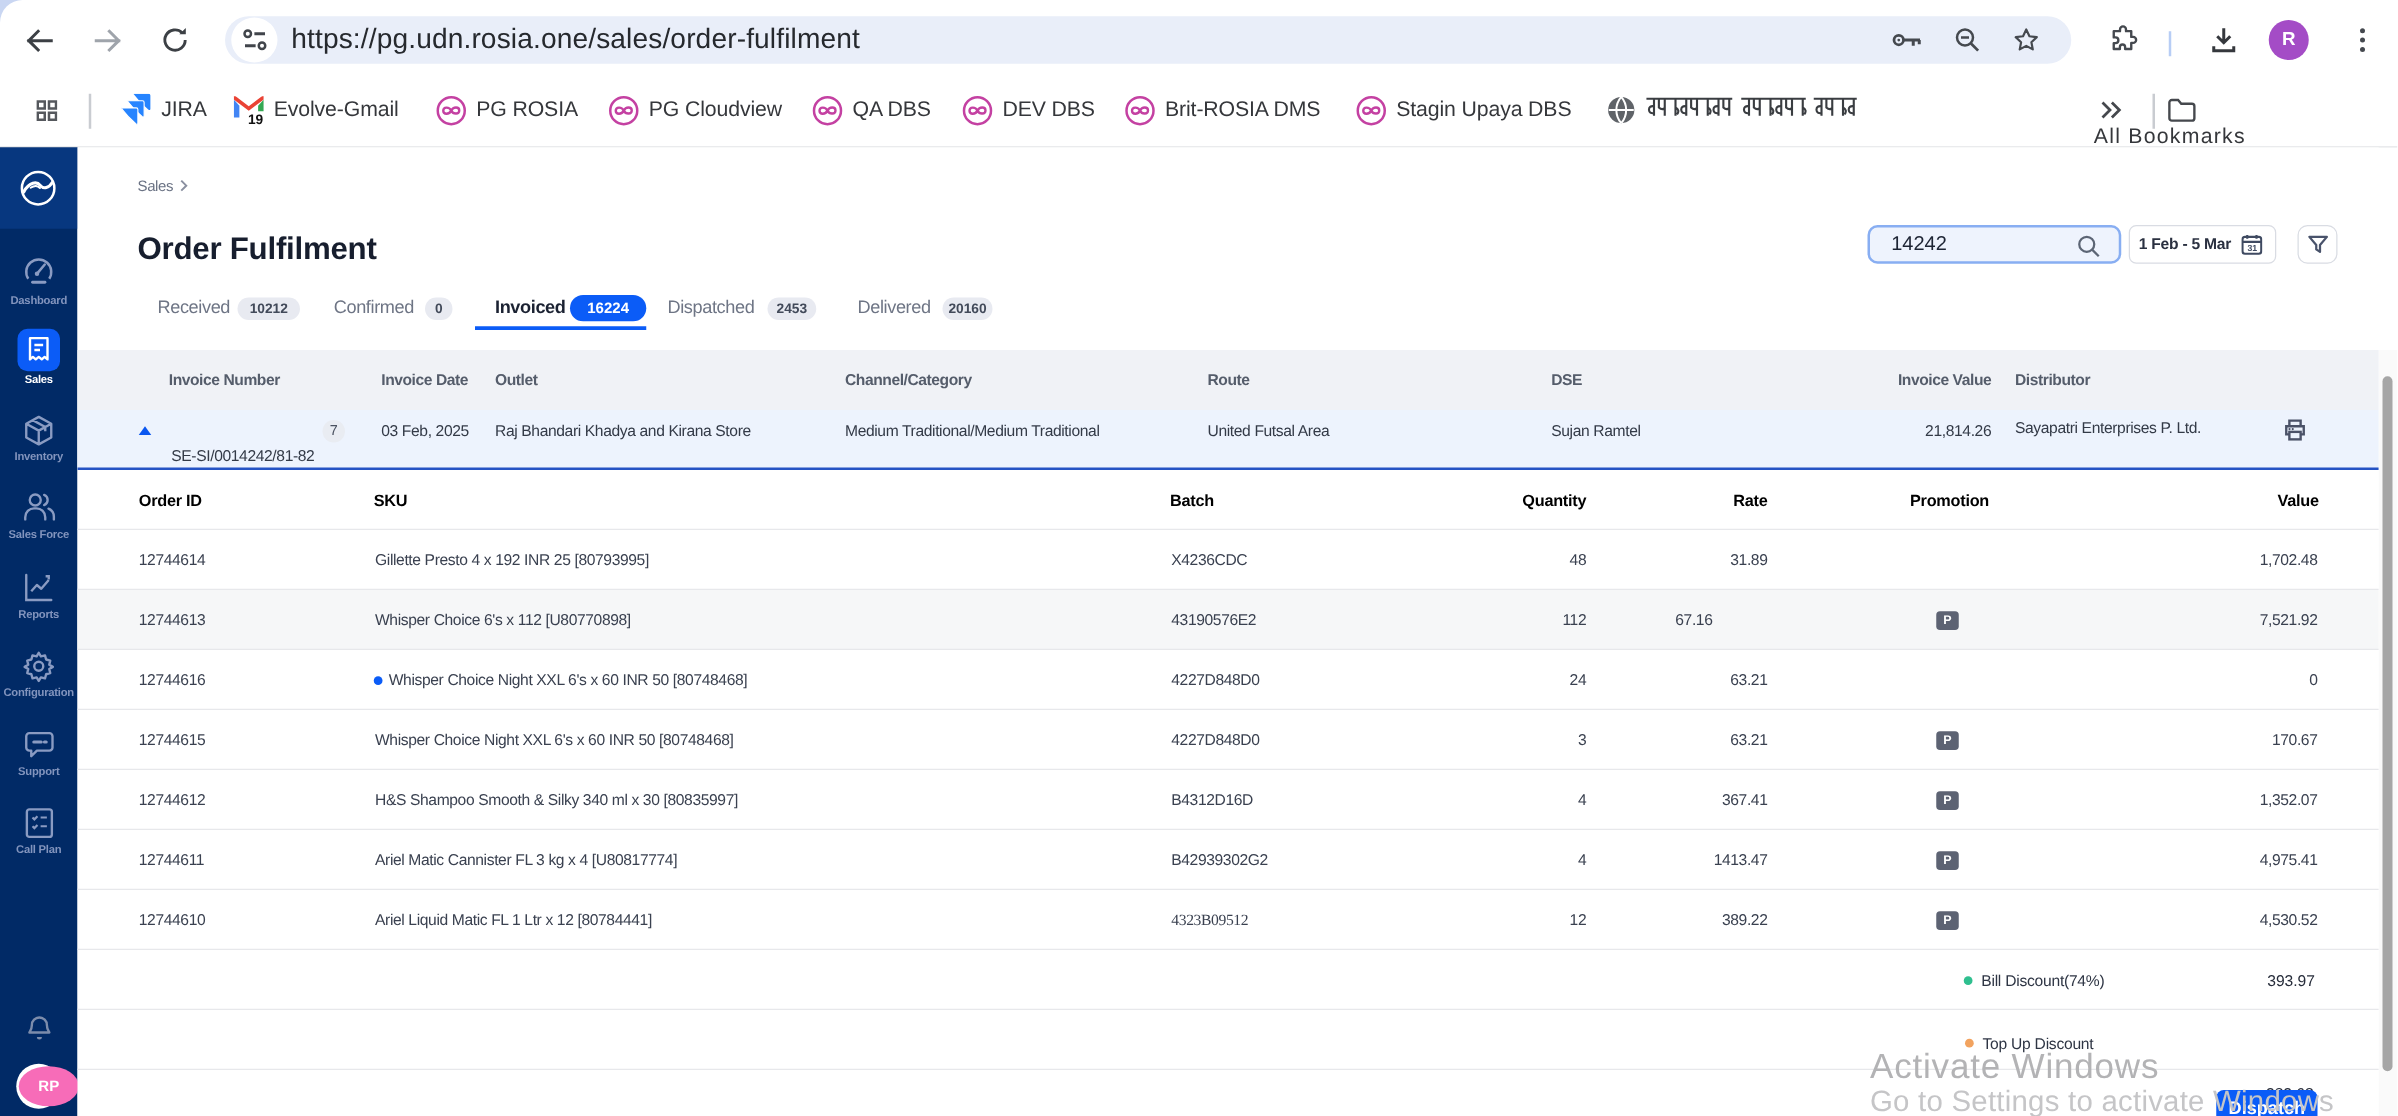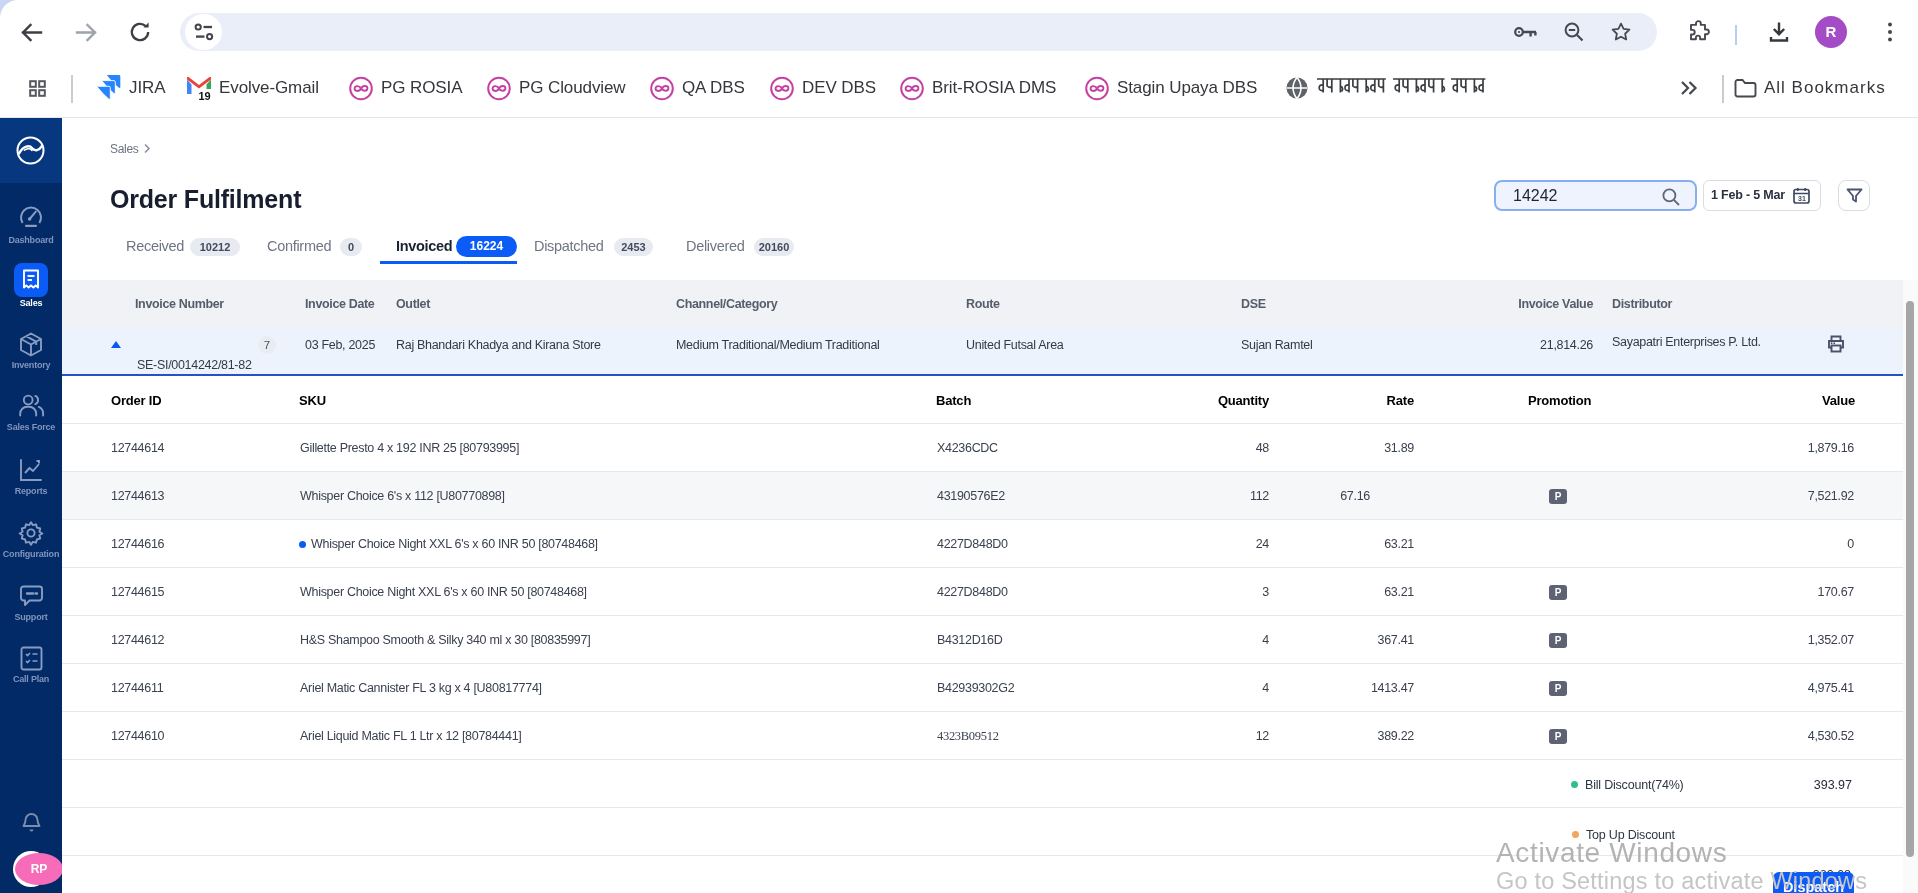--- a/index.html
+++ b/index.html
@@ -30,20 +30,21 @@
 
   <div class="abs" style="left:180px;top:13px;width:1477px;height:38px;border-radius:19px;background:#e9eef9;"></div>
   <div class="abs" style="left:185px;top:14px;width:37px;height:36px;border-radius:50%;background:#fff;"></div>
 
   <svg class="abs" style="left:194px;top:23px" width="20" height="18" viewBox="0 0 20 18">
     <circle cx="4.2" cy="4" r="2.6" fill="none" stroke="#41454b" stroke-width="2"></circle>
     <line x1="9.5" y1="4" x2="18" y2="4" stroke="#41454b" stroke-width="2.3"></line>
     <line x1="2" y1="13.6" x2="10.5" y2="13.6" stroke="#41454b" stroke-width="2.3"></line>
     <circle cx="15.6" cy="13.6" r="2.6" fill="none" stroke="#41454b" stroke-width="2"></circle>
   </svg>
+  <div class="abs" style="left:233px;top:18px;font-size:22.5px;color:#26292e;letter-spacing:0.1px;">https://pg.udn.rosia.one/sales/order-fulfilment</div>
 
   <svg class="abs" style="left:1513px;top:22px" width="26" height="20" viewBox="0 0 26 20">
     <circle cx="6" cy="10" r="3.8" fill="none" stroke="#45494f" stroke-width="2.2"></circle>
     <circle cx="6" cy="10" r="1.1" fill="#45494f"></circle>
     <path d="M9.8 10 H23 M17.6 10 v4.6 M22.4 10 v3.4" fill="none" stroke="#45494f" stroke-width="2.4"></path>
   </svg>
 
   <svg class="abs" style="left:1563px;top:21px" width="22" height="22" viewBox="0 0 22 22">
     <circle cx="9" cy="9" r="6.4" fill="none" stroke="#45494f" stroke-width="2"></circle>
     <line x1="5.8" y1="9" x2="12.2" y2="9" stroke="#45494f" stroke-width="2"></line>
@@ -136,21 +137,21 @@
   </svg>
 
   <svg class="abs" style="left:1679px;top:17px" width="20" height="18" viewBox="0 0 20 18">
     <path d="M3 3 l6 6 -6 6 M10.5 3 l6 6 -6 6" fill="none" stroke="#45484d" stroke-width="2.2"></path>
   </svg>
   <div class="abs" style="left:1722px;top:13px;width:2px;height:28px;background:#c9ccd1;"></div>
 
   <svg class="abs" style="left:1734px;top:16px" width="23" height="20" viewBox="0 0 23 20">
     <path d="M1.5 4 a2 2 0 0 1 2 -2 h5 l2.5 3 h8.5 a2 2 0 0 1 2 2 v9.5 a2 2 0 0 1 -2 2 h-16 a2 2 0 0 1 -2 -2z" fill="none" stroke="#45484d" stroke-width="1.9"></path>
   </svg>
-  <div class="abs bmtext" style="left:1764px;letter-spacing:1px;">All Bookmarks</div>
+  <div class="abs bmtext" style="left:1675px;letter-spacing:1px;margin-top:21px;">All Bookmarks</div>
 </div>
 
 <svg width="0" height="0" style="position:absolute">
   <defs>
     <g id="rosiaicon">
       <circle cx="13" cy="12.5" r="10.8" fill="#fff" stroke="#c441a2" stroke-width="2"></circle>
       <path d="M13 12.5 C11.3 9.2 6.6 9.5 6.6 12.6 C6.6 15.7 11.4 15.9 13 12.5 C14.6 9.1 19.4 9.3 19.4 12.3 C19.4 15.4 14.7 15.8 13 12.5" fill="none" stroke="#c441a2" stroke-width="1.9"></path>
     </g>
   </defs>
 </svg>
@@ -300,21 +301,21 @@
 <div class="abs sh" style="left:1528px;">Promotion</div>
 <div class="abs sh" style="left:1755px;width:100px;text-align:right;">Value</div>
 <div class="abs" style="left:62px;top:423px;width:1841px;height:1px;background:#e7e8eb;"></div>
 
 <div class="prow" style="top:424px;"></div>
 <div class="abs oid" style="left:111px;top:441px;">12744614</div>
 <div class="abs oid" style="left:300px;top:441px;">Gillette Presto 4 x 192 INR 25 [80793995]</div>
 <div class="abs oid" style="left:937px;top:441px;">X4236CDC</div>
 <div class="abs oid" style="left:1169px;top:441px;width:100px;text-align:right;">48</div>
 <div class="abs oid" style="left:1314px;top:441px;width:100px;text-align:right;">31.89</div>
-<div class="abs oid" style="left:1754px;top:441px;width:100px;text-align:right;">1,879.16</div>
+<div class="abs oid" style="left:1754px;top:441px;width:100px;text-align:right;">1,702.48</div>
 <div class="prow" style="top:472px;background:#f6f7f8;"></div>
 <div class="abs oid" style="left:111px;top:489px;">12744613</div>
 <div class="abs oid" style="left:300px;top:489px;">Whisper Choice 6's x 112 [U80770898]</div>
 <div class="abs oid" style="left:937px;top:489px;">43190576E2</div>
 <div class="abs oid" style="left:1169px;top:489px;width:100px;text-align:right;">112</div>
 <div class="abs oid" style="left:1270px;top:489px;width:100px;text-align:right;">67.16</div>
 <div class="abs" style="left:1549px;top:489px;width:18px;height:15px;border-radius:3px;background:#5d6373;color:#fff;font-size:10px;font-weight:bold;text-align:center;line-height:15px;">P</div>
 <div class="abs oid" style="left:1754px;top:489px;width:100px;text-align:right;">7,521.92</div>
 <div class="prow" style="top:520px;"></div>
 <div class="abs oid" style="left:111px;top:537px;">12744616</div>

